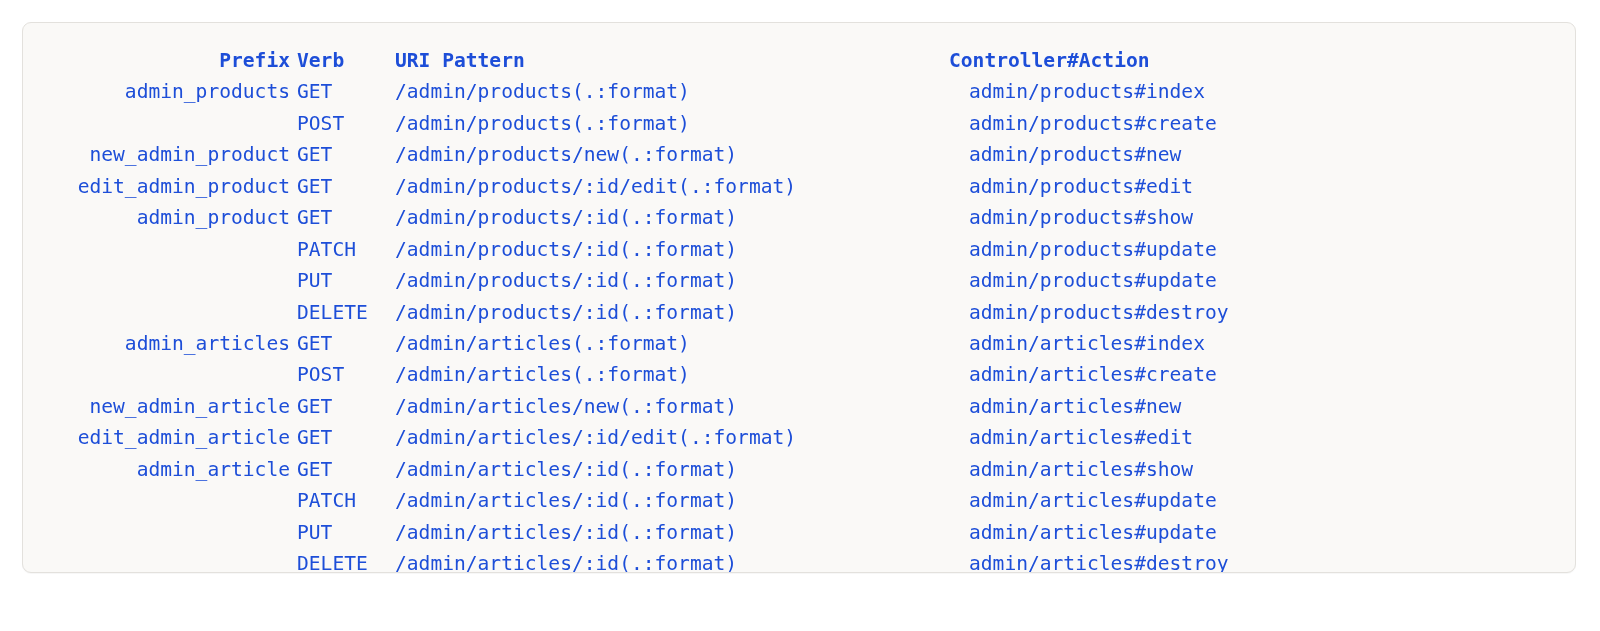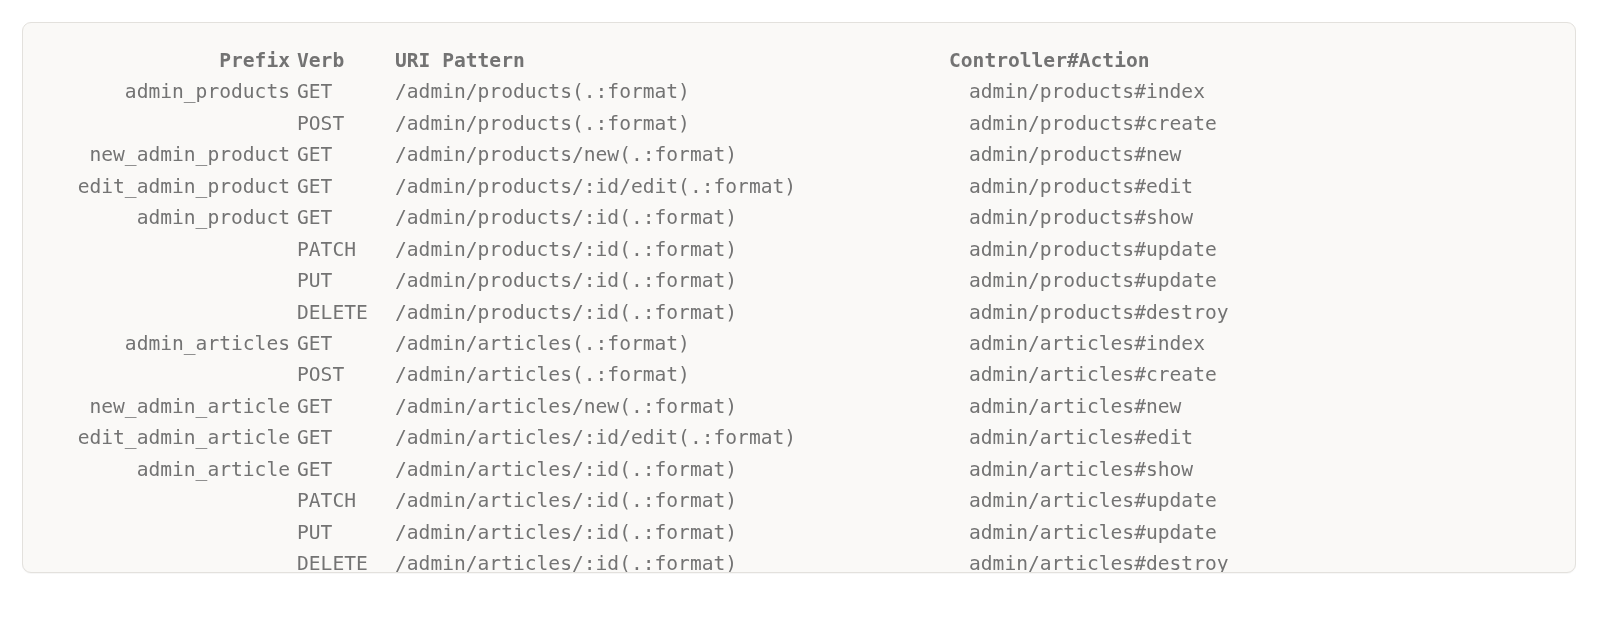--- a/index.html
+++ b/index.html
@@ -31,21 +31,21 @@
 
   .routes-pre {
     position: absolute;
     left: 0;
     top: 0;
     margin: 0;
     padding: 22px 0 0 0;
     font-family: "DejaVu Sans Mono", "Liberation Mono", monospace;
     font-size: 19.6px;
     line-height: 31.45px;
-    color: #737373;
+    color: #1d4ed8;
     white-space: pre;
     letter-spacing: 0px;
     -webkit-font-smoothing: antialiased;
   }
 
   .routes-row {
     display: block;
     white-space: pre;
     height: 31.45px;
   }

